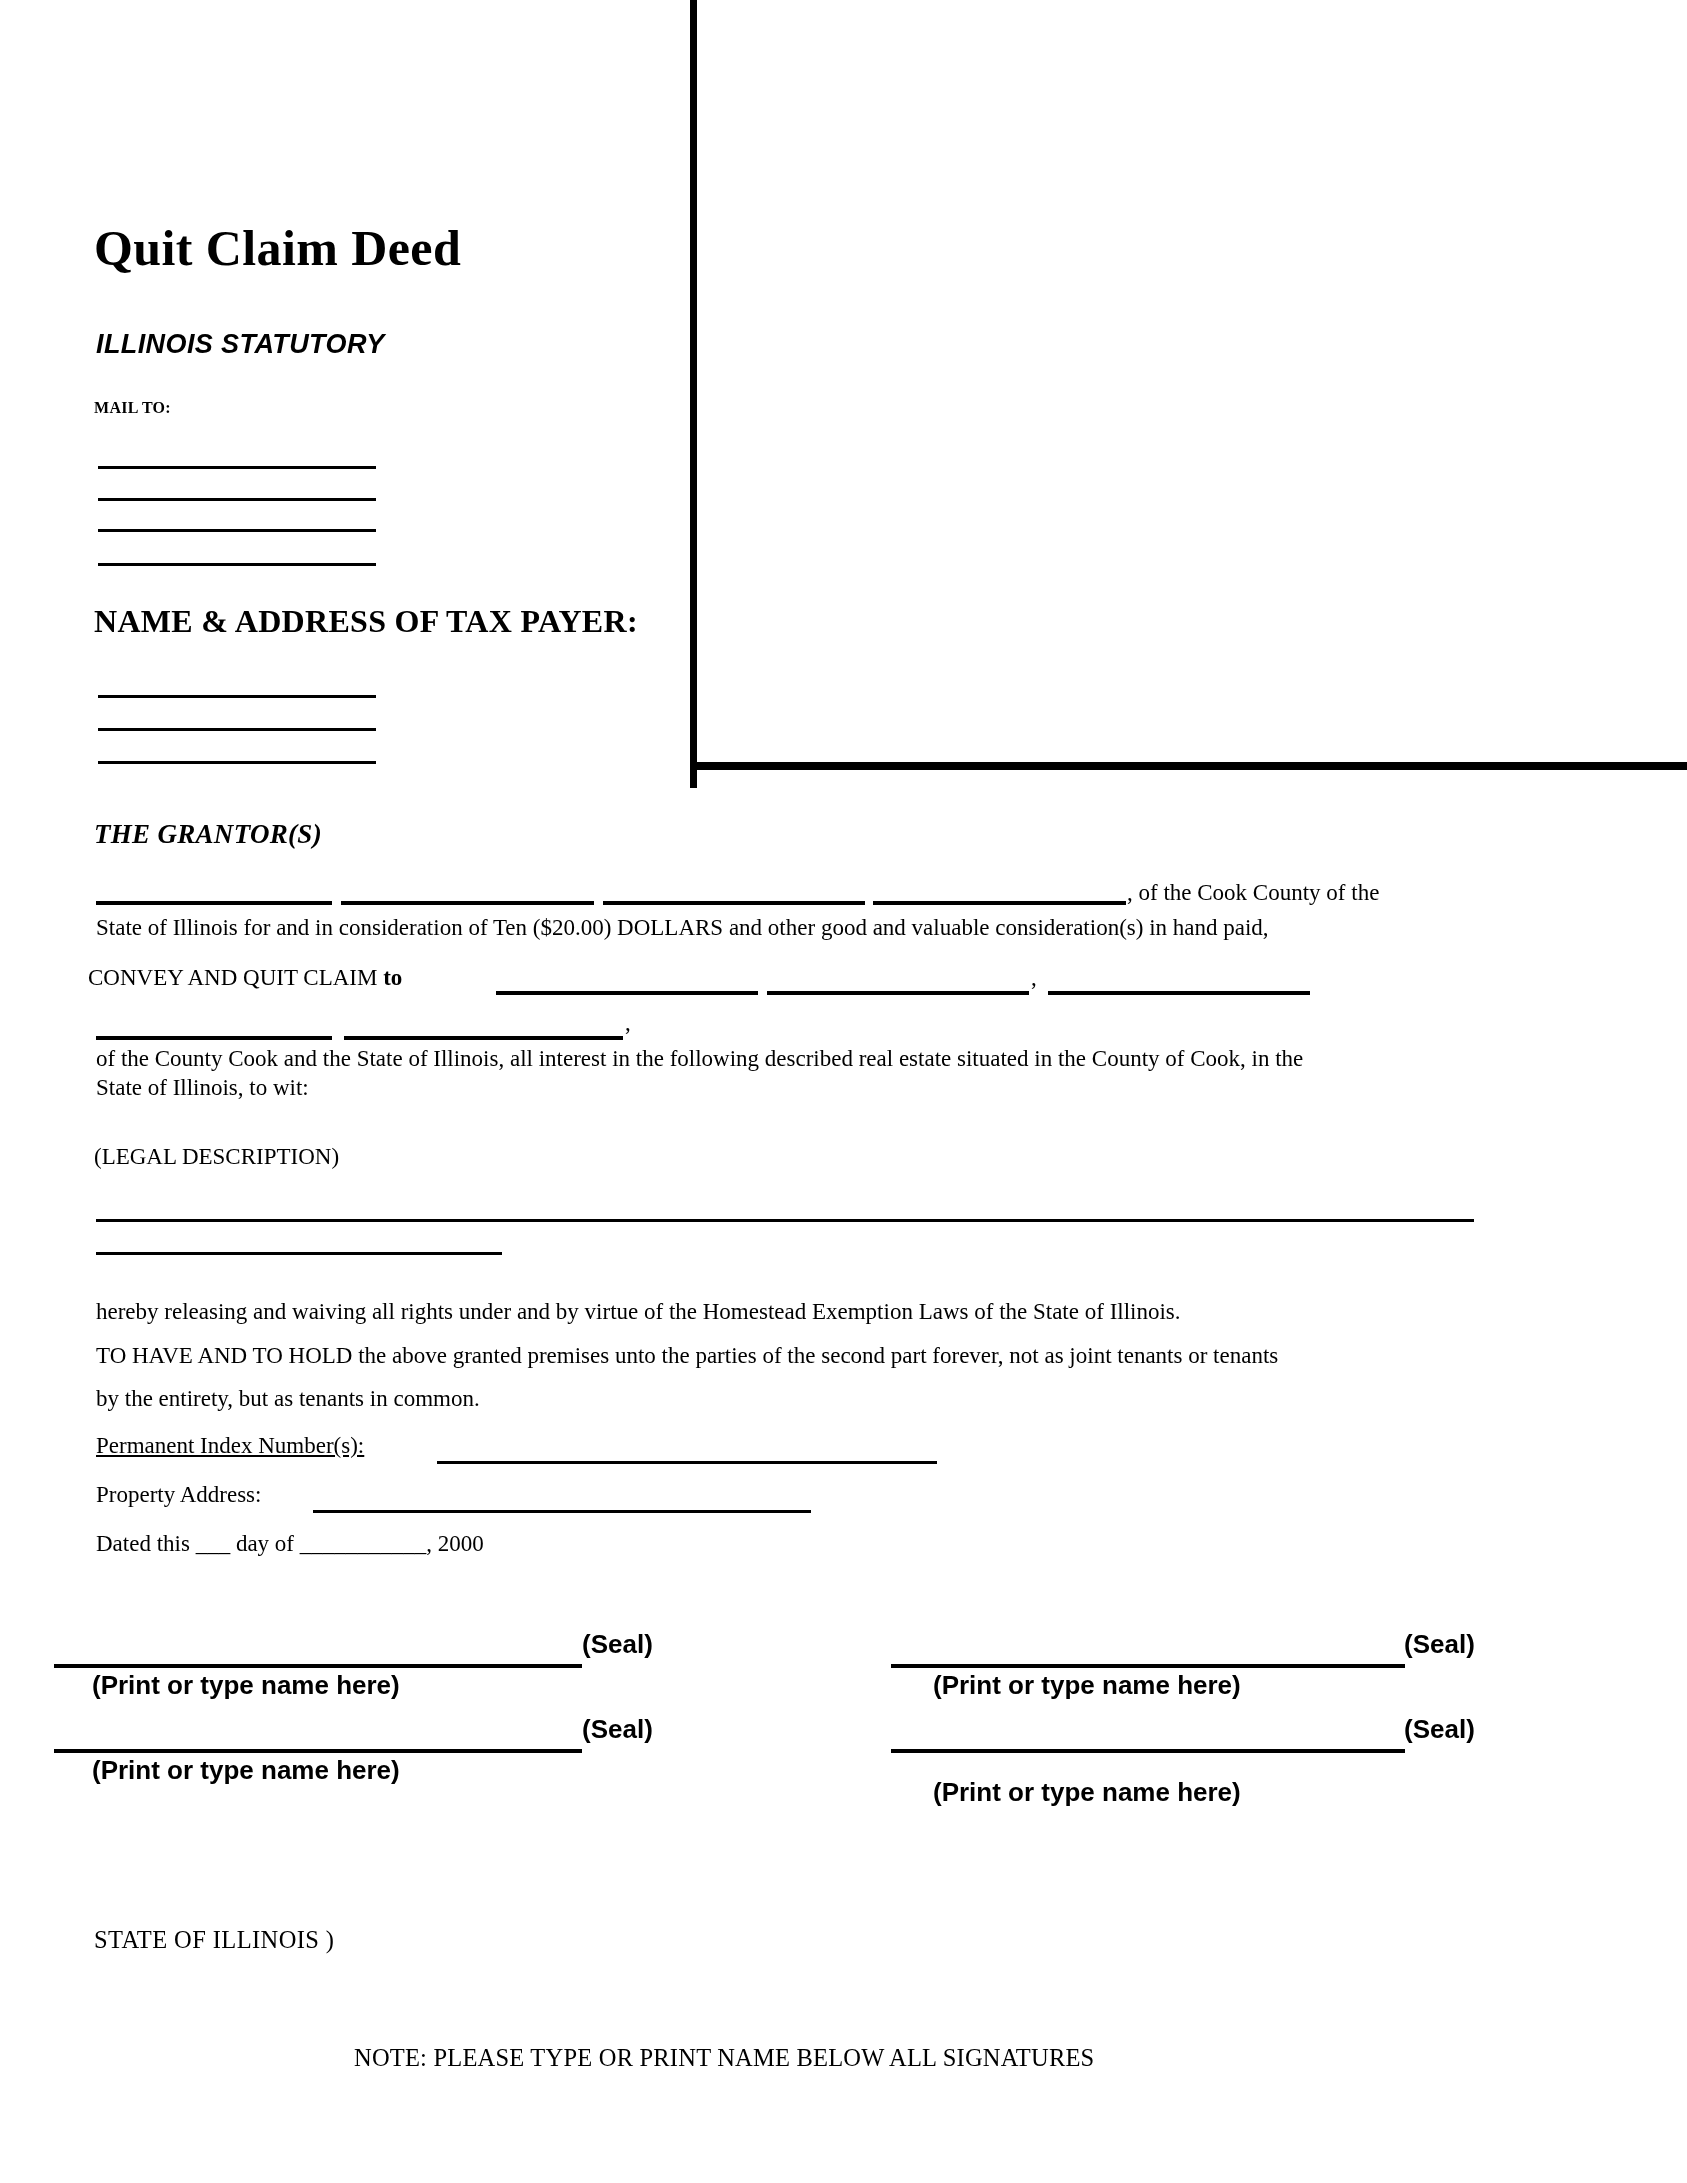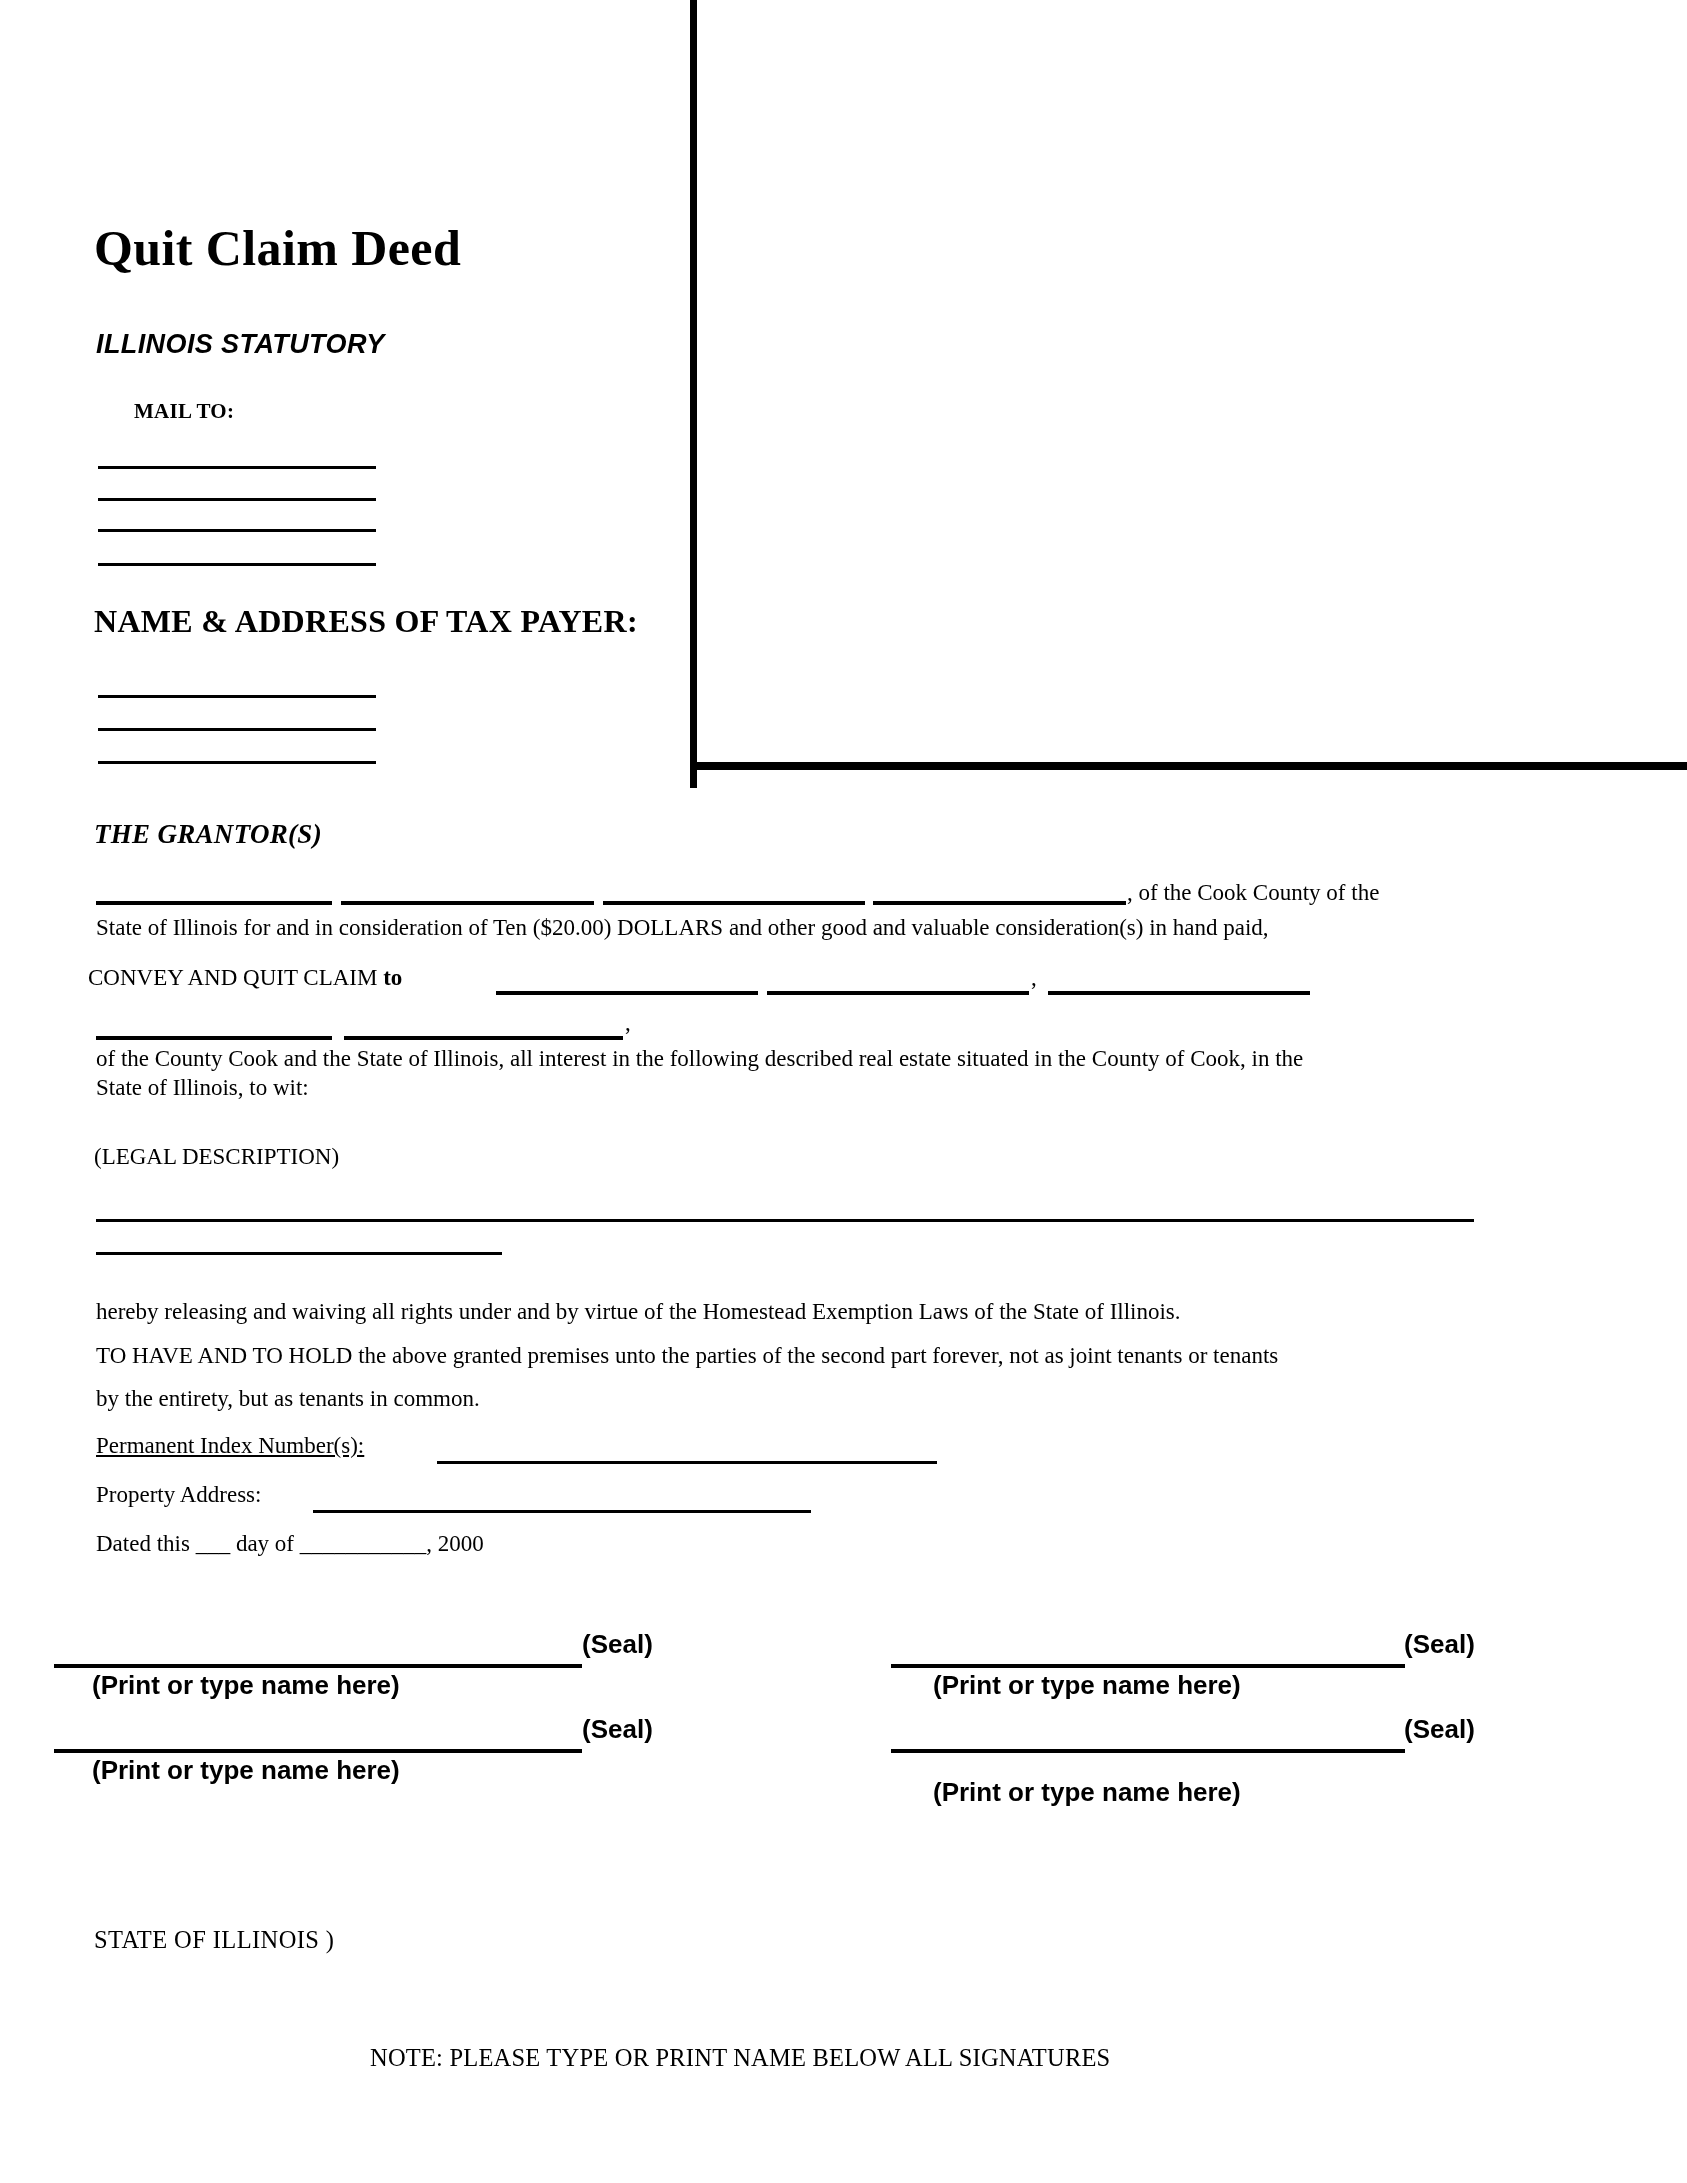--- a/index.html
+++ b/index.html
@@ -67,25 +67,24 @@
     font-size: 27px;
     font-weight: bold;
     font-style: italic;
     letter-spacing: 0.4px;
     white-space: nowrap;
   }
   .mailto-heading {
     position: absolute;
     left: 94px;
     top: 399px;
-    font-size: 21px;
+    font-size: 16px;
     font-weight: bold;
     letter-spacing: 0.3px;
     white-space: nowrap;
-    margin-left: 40px;
   }
   .taxpayer-heading {
     position: absolute;
     left: 94px;
     top: 603px;
     font-size: 32px;
     font-weight: bold;
     letter-spacing: 0.3px;
     white-space: nowrap;
   }
@@ -144,21 +143,21 @@
   .state-line {
     position: absolute;
     left: 94px;
     top: 1926px;
     font-size: 24.5px;
     letter-spacing: 0.4px;
     white-space: nowrap;
   }
   .footer-note {
     position: absolute;
-    left: 370px;
+    left: 354px;
     top: 2044px;
     font-size: 24.5px;
     letter-spacing: 0.2px;
     white-space: nowrap;
   }
 </style>
 </head>
 <body>
 
 <div class="page">

